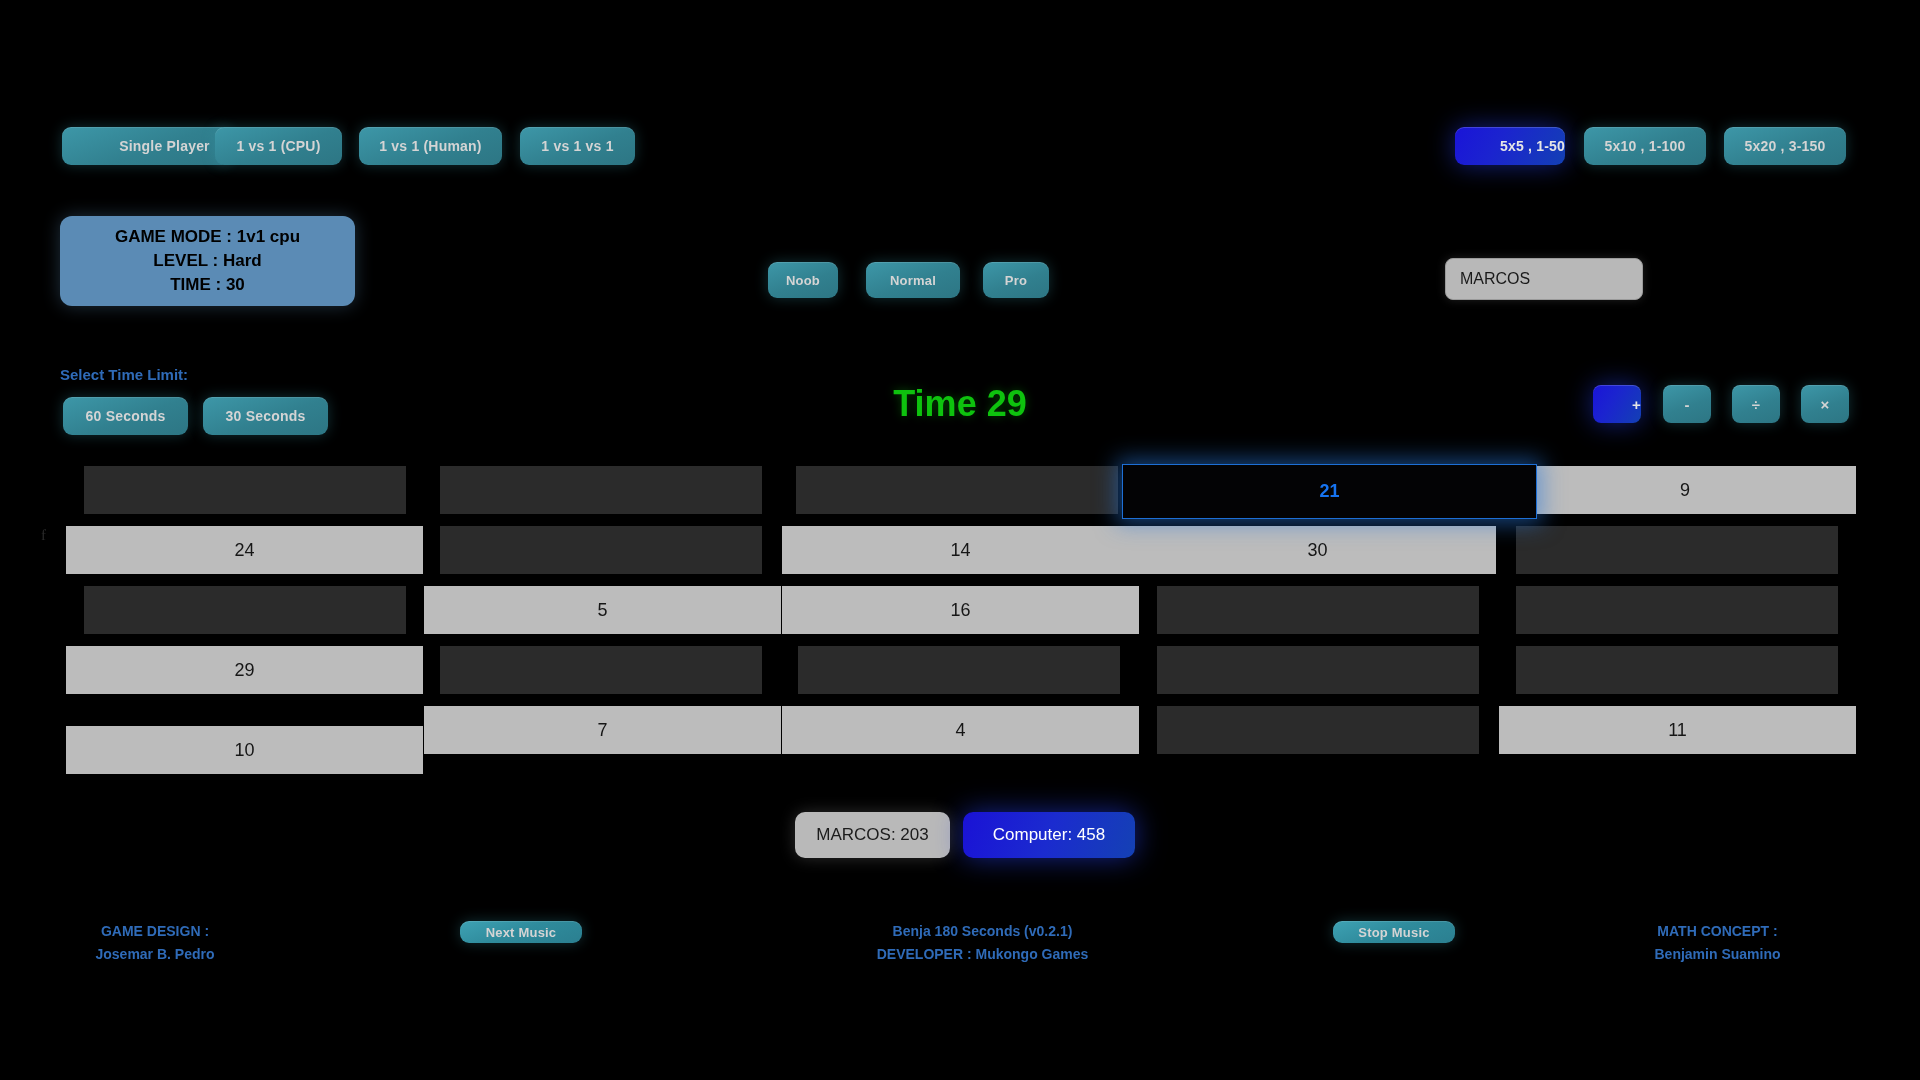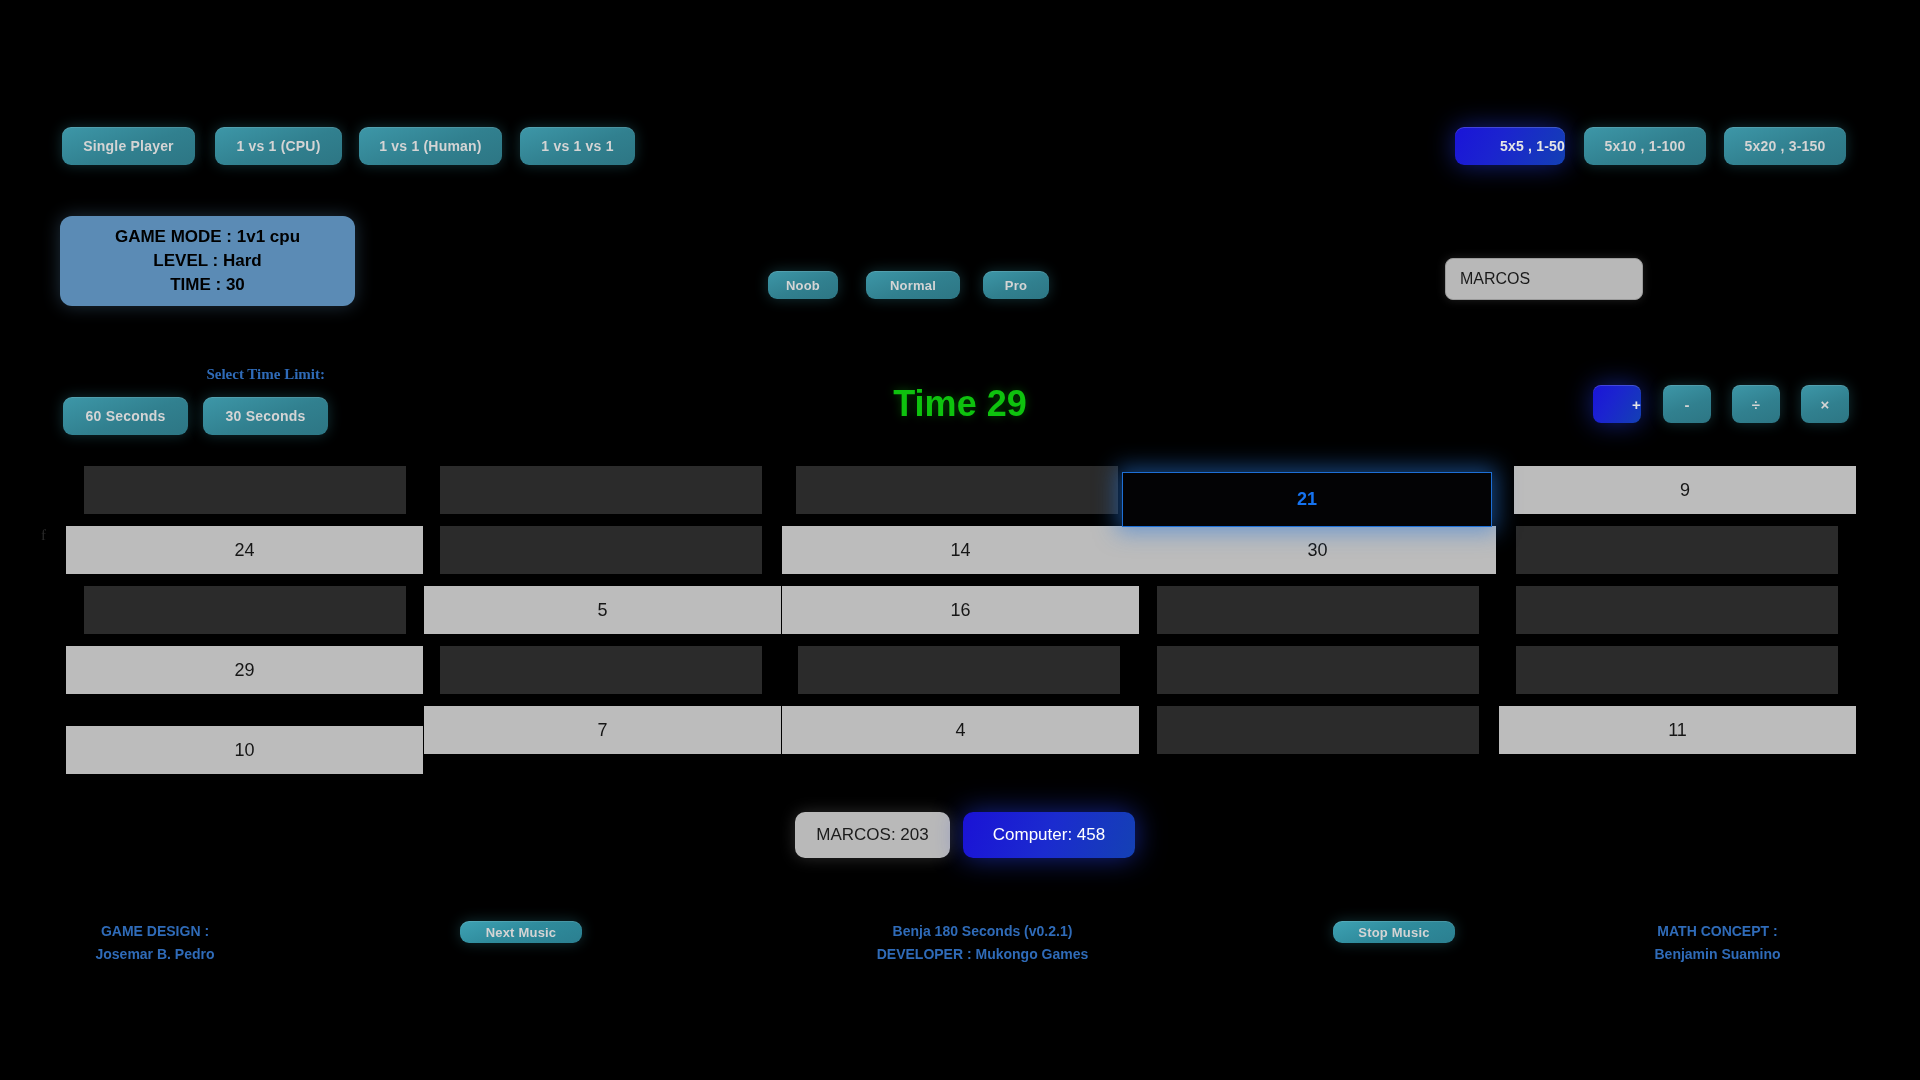--- a/index.html
+++ b/index.html
@@ -68,21 +68,21 @@
     flex-direction: column;
     align-items: center;
     justify-content: center;
     color: #000000;
     font-weight: bold;
     font-size: 17px;
     line-height: 24px;
   }
 
   
-  #difficulty .btn { height: 28px; font-size: 13px; top: 0; margin-top: 9px; }
+  #difficulty .btn { height: 36px; font-size: 13px; top: 0; }
 
   
   .name-field {
     position: absolute;
     top: 0;
     height: 42px;
     border-radius: 8px;
     background: #b8b8b8;
     border: 1px solid #9a9a9a;
     color: #1a1a1a;
@@ -92,25 +92,24 @@
     box-sizing: border-box;
     box-shadow: 0 0 10px rgba(180,180,180,0.18);
     outline: none;
   }
 
   
   #timelimit-label {
     position: absolute;
     left: 60px; top: 366px;
     width: 265px;
-    text-align: right;
+    text-align: left;
     font-size: 15px;
     font-weight: bold;
     color: #2f6bb8;
-    font-family: Liberation Serif, serif;
   }
   #timelimit .btn { height: 38px; font-size: 14px; top: 0; }
 
   
   #timer {
     position: absolute;
     left: 0; top: 383px;
     width: 1920px;
     text-align: center;
     font-size: 36px;
@@ -201,21 +200,21 @@
     white-space: nowrap;
   }
   .music-btn { height: 22px; font-size: 13px; }
 </style>
 </head>
 <body>
 
 <div id="stage">
 
   <div id="mode-tabs">
-      <div class="btn dim" style="left: 62px; top: 127px; width: 133px;">
+      <div class="btn dim" style="left: 62px; top: 127px; width: 133px; padding-left: 36px;">
         <span>Single Player</span>
       </div>
       <div class="btn dim" style="left: 215px; top: 127px; width: 127px;">
         <span>1 vs 1 (CPU)</span>
       </div>
       <div class="btn dim" style="left: 359px; top: 127px; width: 143px;">
         <span>1 vs 1 (Human)</span>
       </div>
       <div class="btn dim" style="left: 520px; top: 127px; width: 115px;">
         <span>1 vs 1 vs 1</span>
@@ -284,21 +283,21 @@
   <div id="grid">
       <div class="cell off" style="left: 84px; top: 466px; width: 322px; height: 48px;">
         <span></span>
       </div>
       <div class="cell off" style="left: 440px; top: 466px; width: 322px; height: 48px;">
         <span></span>
       </div>
       <div class="cell off" style="left: 796px; top: 466px; width: 322px; height: 48px;">
         <span></span>
       </div>
-      <div class="cell hl" style="left: 1122px; top: 464px; width: 370px; height: 55px; margin-top: 8px;">
+      <div class="cell hl" style="left: 1122px; top: 464px; width: 415px; height: 55px;">
         <span>21</span>
       </div>
       <div class="cell on" style="left: 1514px; top: 466px; width: 342px; height: 48px;">
         <span>9</span>
       </div>
       <div class="cell on" style="left: 66px; top: 526px; width: 357px; height: 48px;">
         <span>24</span>
       </div>
       <div class="cell off" style="left: 440px; top: 526px; width: 322px; height: 48px;">
         <span></span>

